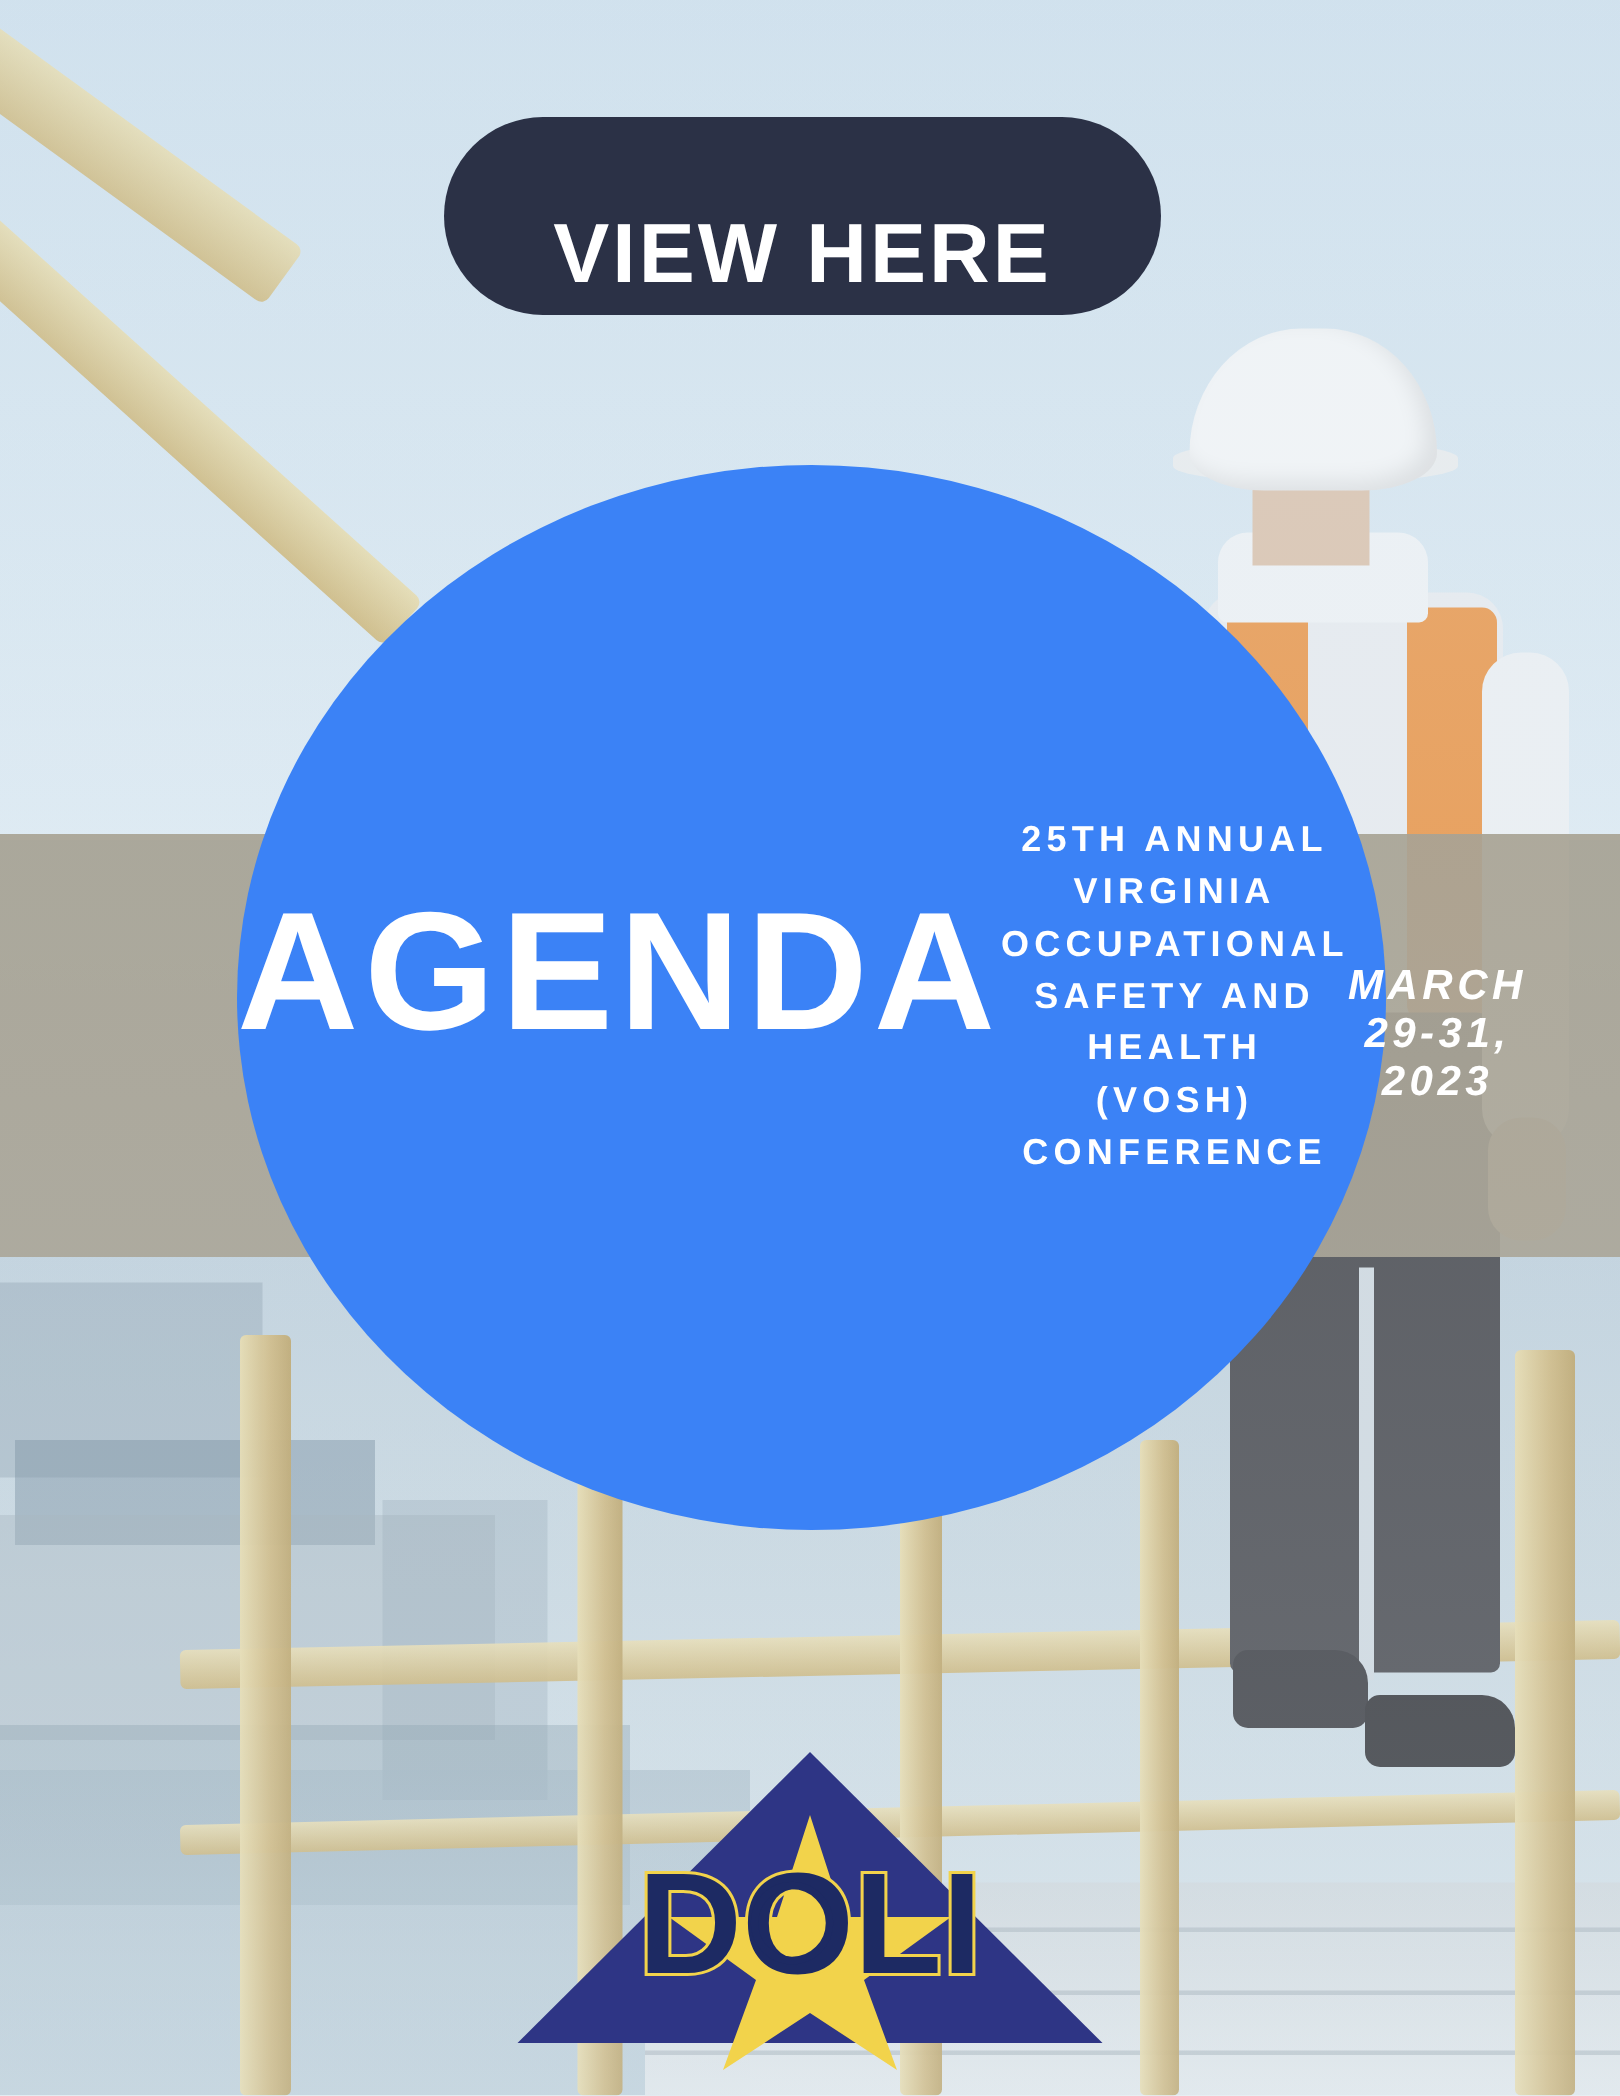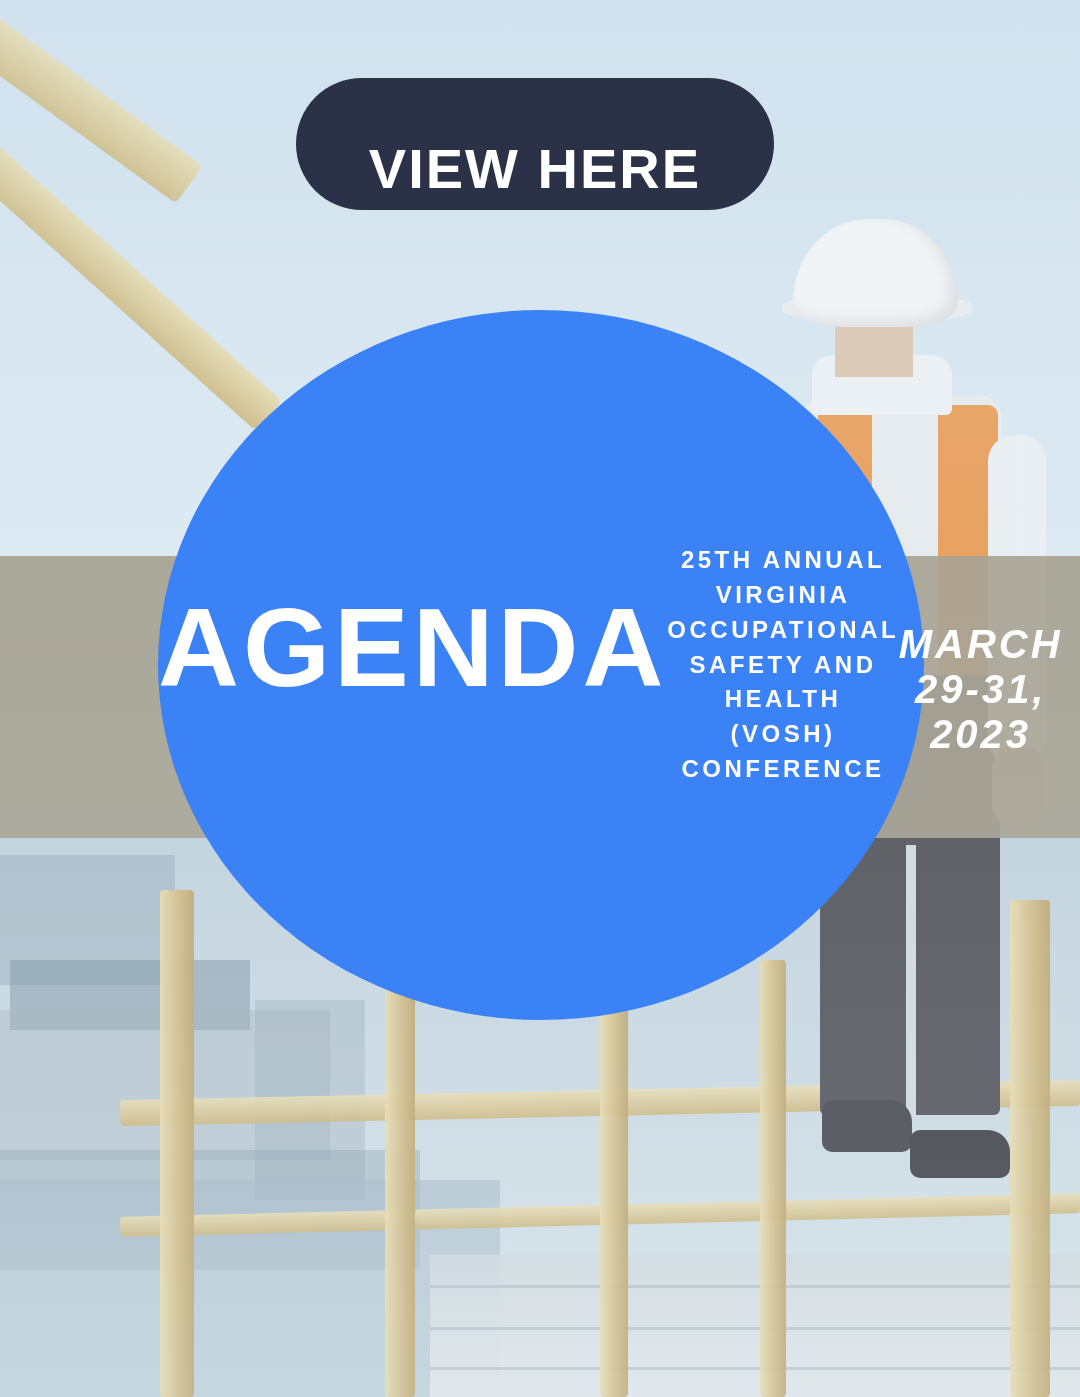--- a/index.html
+++ b/index.html
@@ -215,21 +215,21 @@
     font-weight: bold;
     letter-spacing: 3.5px;
     line-height: 1.45;
     text-align: center;
     margin: 0;
     max-width: 660px;
     font-family: "Liberation Sans", sans-serif;
   }
   .conf-dates {
     color: #ffffff;
-    font-size: 40px;
+    font-size: 28px;
     font-style: italic;
     font-weight: bold;
     letter-spacing: 3px;
     margin-top: 48px;
     text-align: center;
     font-family: "Liberation Sans", sans-serif;
   }
 
   
   .logo {
@@ -296,14 +296,24 @@
   <div class="view-here-btn">
     <span>VIEW HERE</span>
   </div>
 
   <div class="circle">
     <div class="agenda-title">AGENDA</div>
     <div class="conf-name">25TH ANNUAL VIRGINIA OCCUPATIONAL SAFETY AND HEALTH (VOSH) CONFERENCE</div>
     <div class="conf-dates">MARCH 29-31, 2023</div>
   </div>
 
+  <div class="logo">
+    <svg width="420" height="230" viewBox="0 0 420 230" xmlns="http://www.w3.org/2000/svg">
+      <polygon points="210,18 405,212 15,212" fill="#2e3585"></polygon>
+      <polygon points="210,60 232,128 304,128 246,170 268,230 210,192 152,230 174,170 116,128 188,128" fill="#f2d34b"></polygon>
+      <g font-family="Liberation Sans, sans-serif" font-size="96" font-weight="bold">
+        <text x="210" y="165" text-anchor="middle" fill="#1d2a63" stroke="#f2d34b" stroke-width="4" paint-order="stroke">DOLI</text>
+      </g>
+      <circle cx="198" cy="132" r="25" fill="none" stroke="#1d2a63" stroke-width="5"></circle>
+    </svg>
+  </div>
 
 </div>
 
 </body></html>

